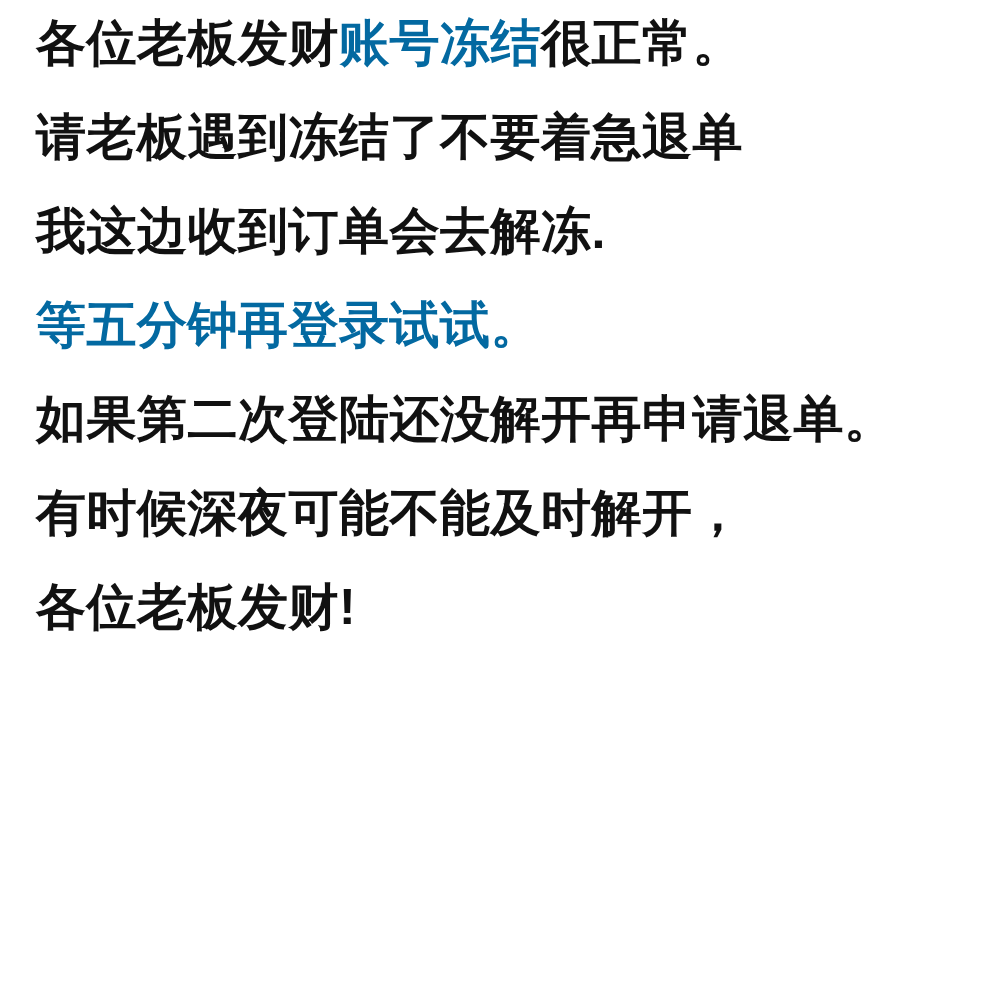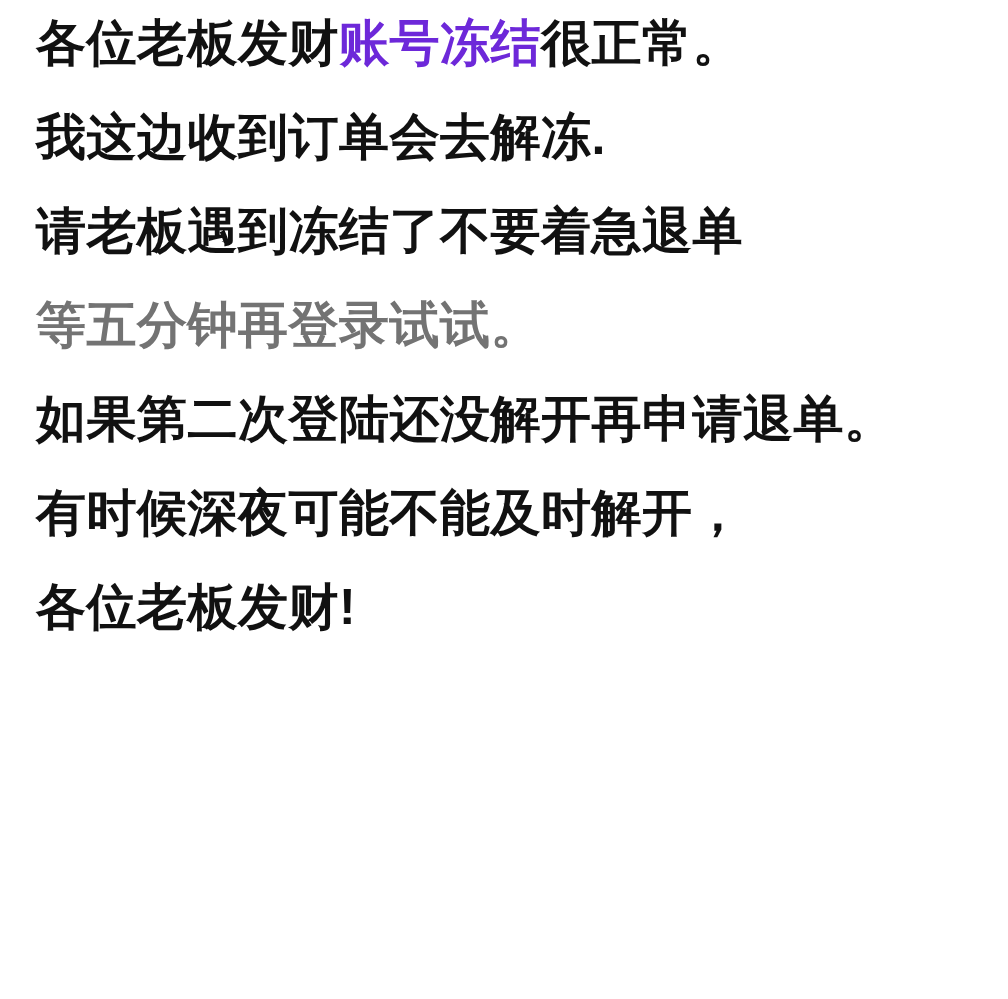--- a/index.html
+++ b/index.html
@@ -31,41 +31,41 @@
     margin: 0 0 44px 0;
     font-family: "Liberation Sans", "DejaVu Sans", sans-serif;
   }
   .line:last-child {
     margin-bottom: 0;
   }
   .seg {
     display: inline;
   }
   .seg-red {
-    color: #6d28d9;
+    color: #0369a1;
   }
   .seg-gold {
-    color: #737373;
+    color: #0369a1;
   }
 </style>
 </head>
 <body>
 
 <div id="notice-card">
 
   <p class="line">
     <span class="seg">各位老板发财</span><span class="seg seg-red">账号冻结</span><span class="seg">很正常。</span>
   </p>
 
   <p class="line">
-    <span class="seg">我这边收到订单会去解冻.</span>
+    <span class="seg">请老板遇到冻结了不要着急退单</span>
   </p>
 
   <p class="line">
-    <span class="seg">请老板遇到冻结了不要着急退单</span>
+    <span class="seg">我这边收到订单会去解冻.</span>
   </p>
 
   <p class="line">
     <span class="seg seg-gold">等五分钟再登录试试。</span>
   </p>
 
   <p class="line">
     <span class="seg">如果第二次登陆还没解开再申请退单。</span>
   </p>
 

